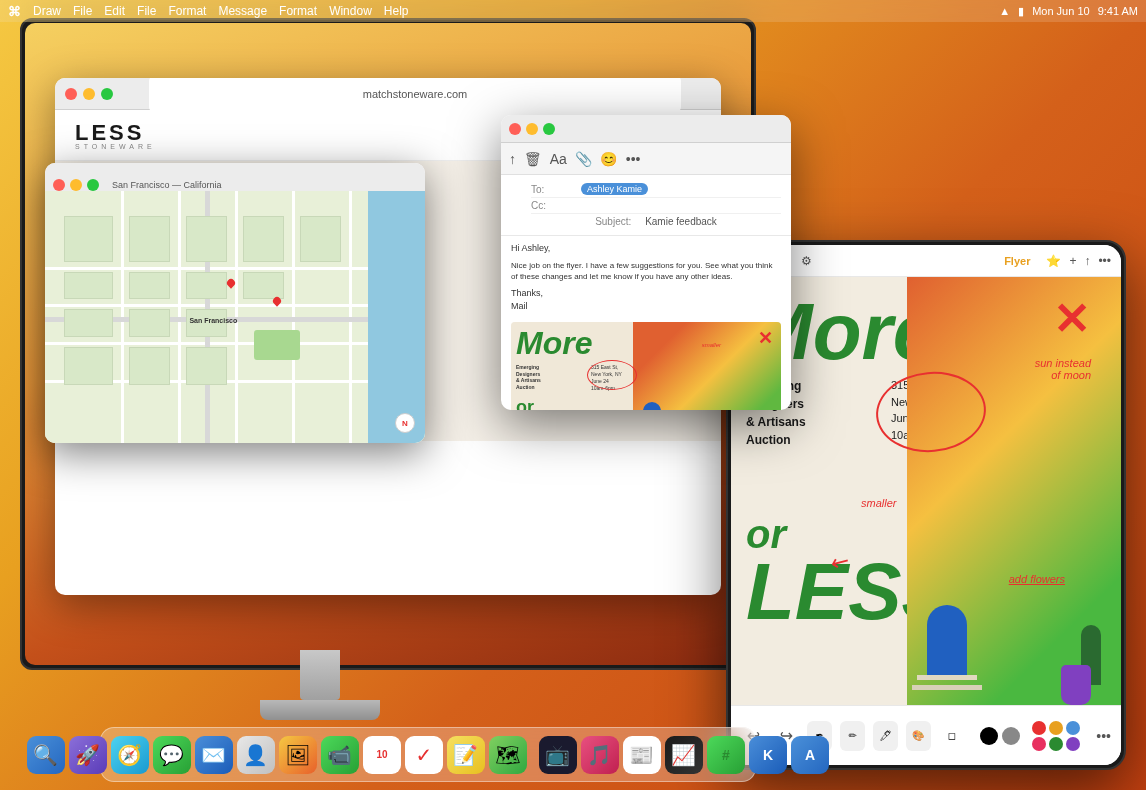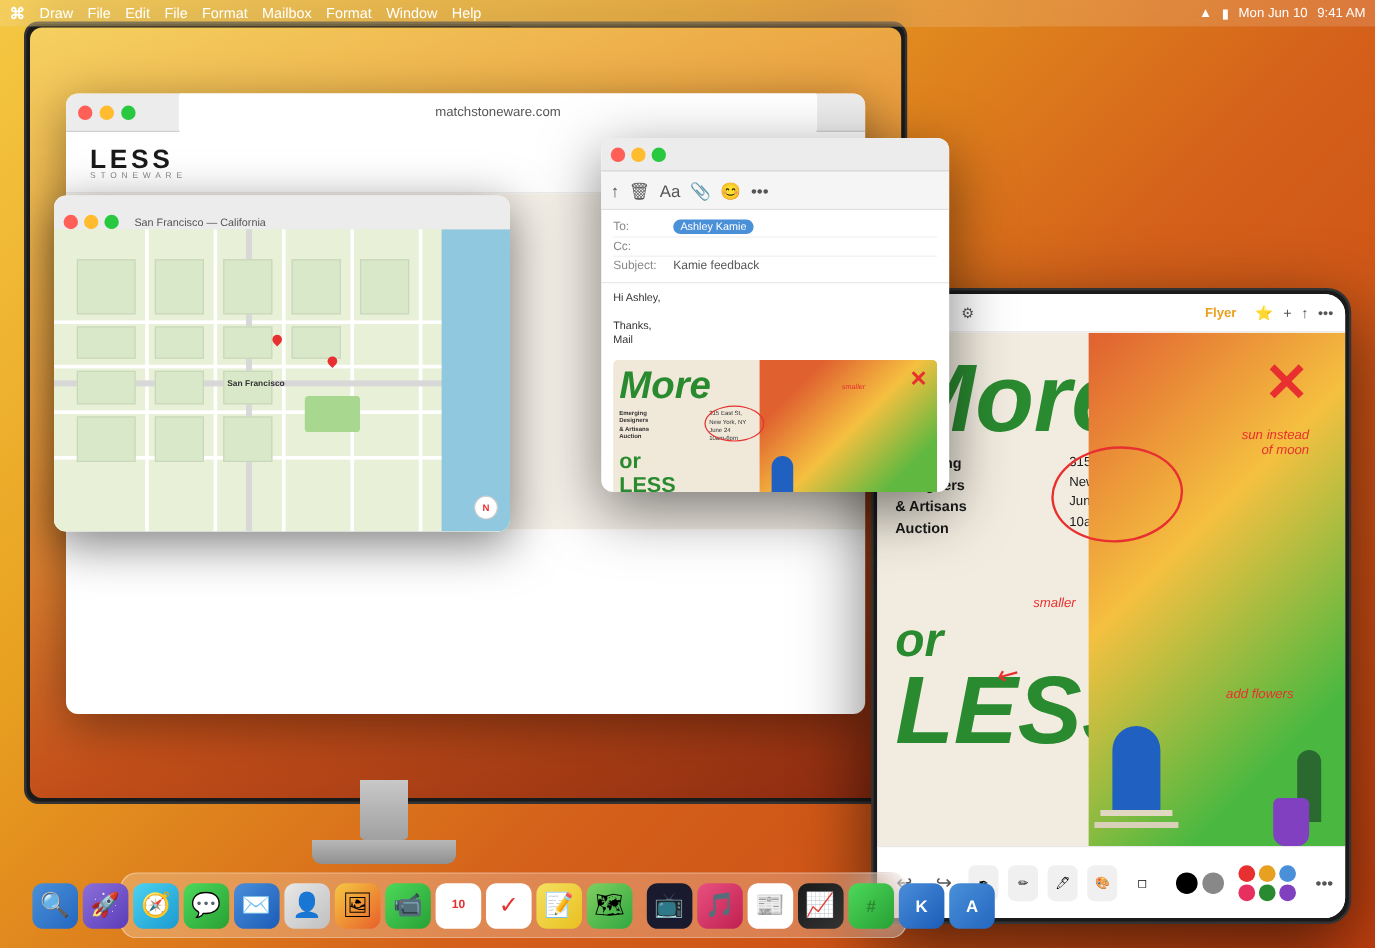--- a/index.html
+++ b/index.html
@@ -326,20 +326,21 @@
       border-bottom: 1px solid #e8e8e8;
     }
     .mail-field-row {
       display: flex;
       align-items: center;
       gap: 5px;
       padding: 2px 0;
       font-size: 10px;
       color: #555;
       border-bottom: 1px solid #f0f0f0;
+      margin-left: 20px;
     }
     .mail-field-label {
       color: #888;
       min-width: 45px;
     }
     .mail-chip {
       background: #4a90d9;
       color: white;
       border-radius: 10px;
       padding: 1px 6px;
@@ -656,21 +657,21 @@
 </head>
 <body>
 
 <div class="menubar">
   <span class="menubar-apple">⌘</span>
   <span class="menubar-item">Draw</span>
   <span class="menubar-item">File</span>
   <span class="menubar-item">Edit</span>
   <span class="menubar-item">File</span>
   <span class="menubar-item">Format</span>
-  <span class="menubar-item">Mailbox</span>
+  <span class="menubar-item">Message</span>
   <span class="menubar-item">Format</span>
   <span class="menubar-item">Window</span>
   <span class="menubar-item">Help</span>
   <div class="menubar-right">
     <span>▲</span>
     <span>▮</span>
     <span>Mon Jun 10</span>
     <span>9:41 AM</span>
   </div>
 </div>
@@ -803,28 +804,29 @@
     <span class="mail-toolbar-icon">•••</span>
   </div>
   <div class="mail-fields">
     <div class="mail-field-row">
       <span class="mail-field-label">To:</span>
       <span class="mail-chip">Ashley Kamie</span>
     </div>
     <div class="mail-field-row">
       <span class="mail-field-label">Cc:</span>
     </div>
-    <div class="mail-field-row" style="border-bottom:none;">
+    <div class="mail-field-row" style="border-bottom:none;justify-content:center;">
       <span class="mail-field-label">Subject:</span>
       <span>Kamie feedback</span>
     </div>
   </div>
   <div class="mail-body">
     <div>Hi Ashley,</div>
     <div style="height:5px;"></div>
+    <div style="font-size:8px;">Nice job on the flyer. I have a few suggestions for you. See what you think of these changes and let me know if you have any other ideas.</div>
     <div style="height:5px;"></div>
     <div>Thanks,</div>
     <div>Mail</div>
   </div>
 
   <div class="mail-flyer">
     <div class="flyer-content">
 
       <div class="flyer-more">More</div>
       <div class="flyer-details">Emerging<br>Designers<br>&amp; Artisans<br>Auction</div>
@@ -880,21 +882,21 @@
           <div style="position:absolute; bottom:25px; left:10px; width:60px; height:5px; background:#e0d8c0;"></div>
           <div style="position:absolute; bottom:15px; left:5px; width:70px; height:5px; background:#d8d0b8;"></div>
 
           <div style="position:absolute; bottom:20px; right:20px; width:20px; height:60px; background:#2a6a30; border-radius:10px 10px 0 0;"></div>
 
           <div style="position:absolute; bottom:0; right:30px; width:30px; height:40px; background:#8040c0; border-radius:5px 5px 10px 10px;"></div>
         </div>
 
         <div class="ipad-annotation" style="top:220px; left:130px;">smaller</div>
         <div class="ipad-annotation" style="top:80px; right:30px; text-align:right;">sun instead<br>of moon</div>
-        <div class="ipad-annotation" style="bottom:120px; right:43px;">add flowers</div>
+        <div class="ipad-annotation" style="bottom:120px; right:56px;text-decoration:underline;">add flowers</div>
 
         <div style="position:absolute; top:95px; left:145px; width:110px; height:80px; border: 2.5px solid #e83030; border-radius:50%; transform:rotate(-5deg);"></div>
 
         <div style="position:absolute; bottom:130px; left:100px; font-size:22px; color:#e83030; transform:rotate(30deg);">↙</div>
       </div>
     </div>
 
     <div class="ipad-toolbar">
       <div class="ipad-tool" style="font-size:16px; color:#555;">↩</div>
       <div class="ipad-tool" style="font-size:16px; color:#555;">↪</div>

